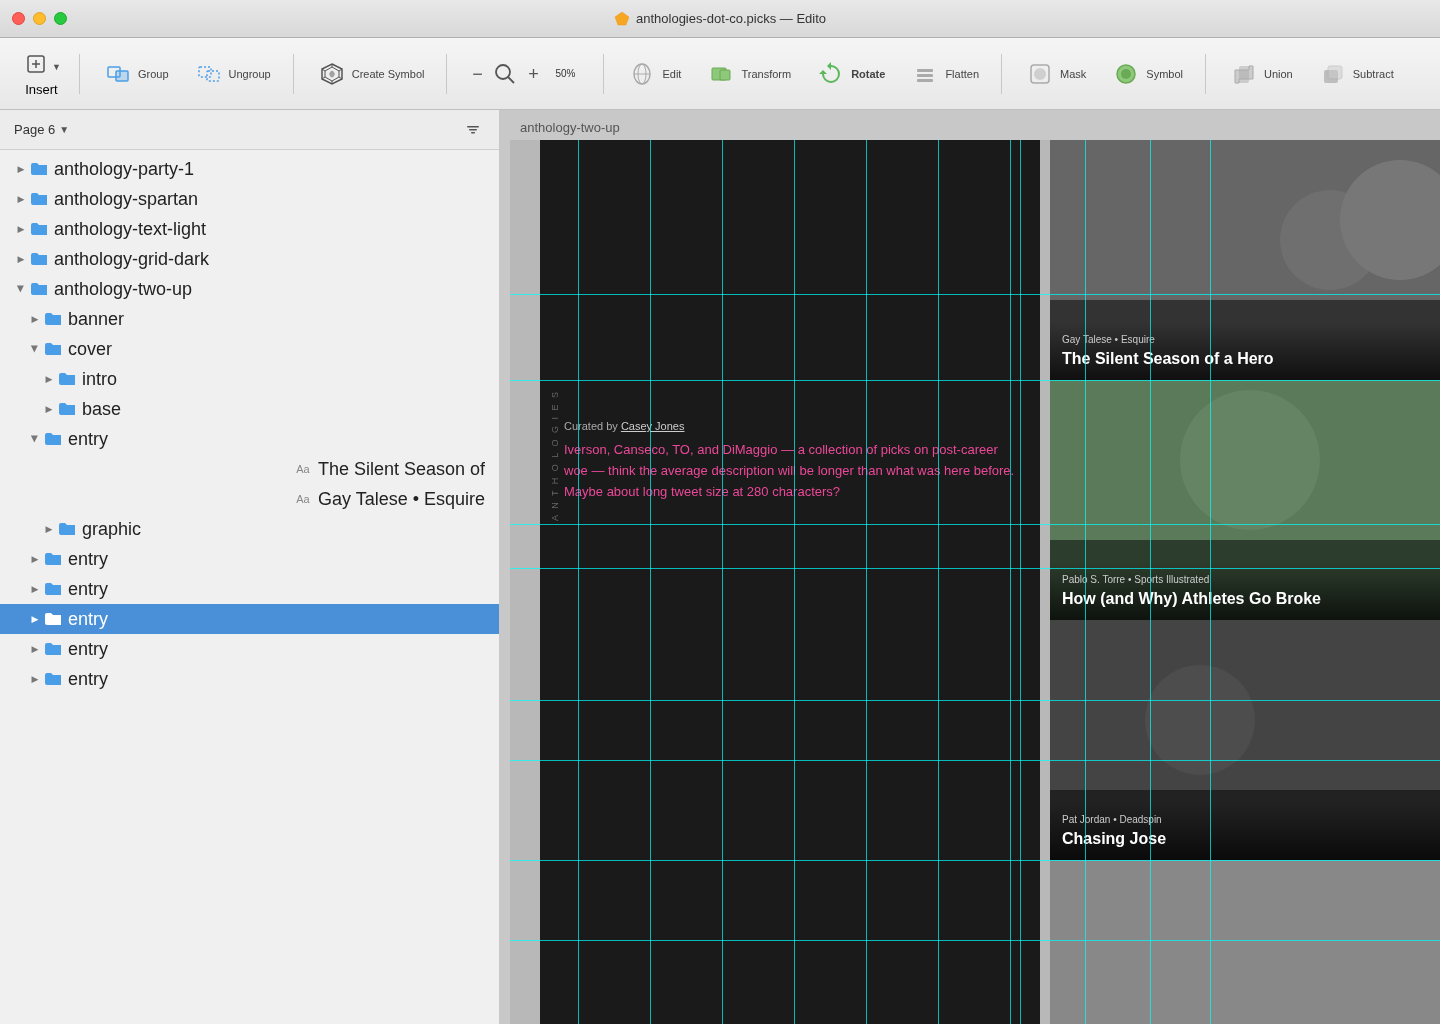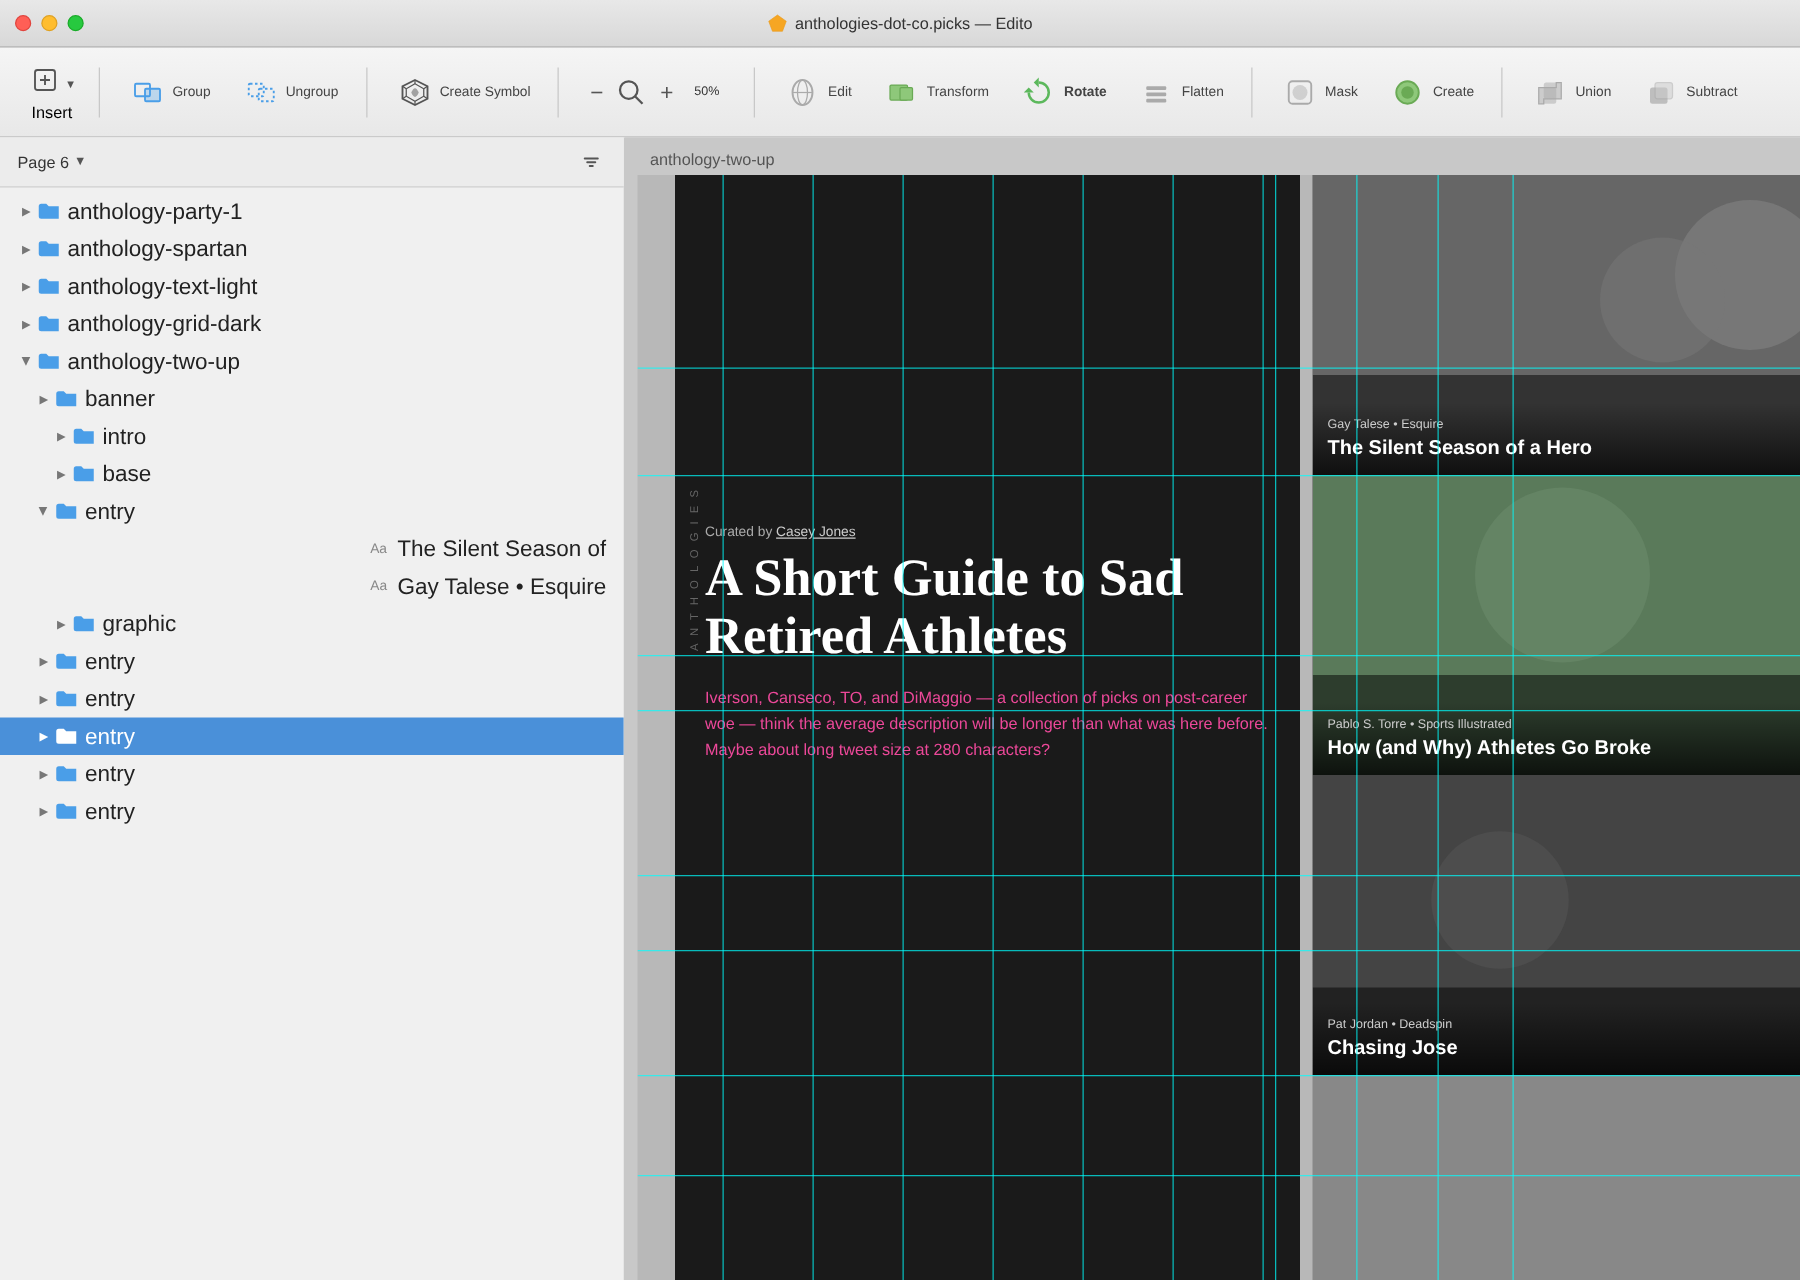--- a/index.html
+++ b/index.html
@@ -529,21 +529,21 @@
     <span class="label">Mask</span>
   </div>
 
   <div class="toolbar-item">
     <div class="icon-area">
       <svg width="28" height="28" viewBox="0 0 28 28">
         <ellipse cx="14" cy="14" rx="9" ry="9" fill="#8ec87a" stroke="#6aaa55" stroke-width="1.5"></ellipse>
         <ellipse cx="14" cy="14" rx="5" ry="5" fill="#6aaa55"></ellipse>
       </svg>
     </div>
-    <span class="label">Create</span>
+    <span class="label">Symbol</span>
   </div>
 
   <div class="toolbar-separator"></div>
 
   <div class="toolbar-item">
     <div class="icon-area">
       <svg width="28" height="28" viewBox="0 0 28 28">
         <rect x="5" y="10" width="14" height="13" rx="2" fill="#aaa" opacity="0.5"></rect>
         <rect x="9" y="6" width="14" height="13" rx="2" fill="#aaa" opacity="0.5"></rect>
         <path d="M9 10 L19 10 L19 6 L23 6 L23 19 L9 19 L9 23 L5 23 L5 10 Z" fill="none" stroke="#aaa" stroke-width="1"></path>
@@ -620,20 +620,27 @@
       </div>
 
       <div class="layer-item indent-1">
         <span class="expand-arrow">▶</span>
         <svg class="folder-icon" viewBox="0 0 18 14">
             <path d="M1 3 Q1 1 3 1 L7 1 L9 3 L17 3 Q17 3 17 5 L17 13 Q17 13 15 13 L3 13 Q1 13 1 11 Z" fill="#4a9ee8"></path>
           </svg>
         <span class="item-name">banner</span>
       </div>
 
+      <div class="layer-item indent-1">
+        <span class="expand-arrow expanded">▶</span>
+        <svg class="folder-icon" viewBox="0 0 18 14">
+            <path d="M1 3 Q1 1 3 1 L7 1 L9 3 L17 3 Q17 3 17 5 L17 13 Q17 13 15 13 L3 13 Q1 13 1 11 Z" fill="#4a9ee8"></path>
+          </svg>
+        <span class="item-name">cover</span>
+      </div>
 
       <div class="layer-item indent-2">
         <span class="expand-arrow">▶</span>
         <svg class="folder-icon" viewBox="0 0 18 14">
             <path d="M1 3 Q1 1 3 1 L7 1 L9 3 L17 3 Q17 3 17 5 L17 13 Q17 13 15 13 L3 13 Q1 13 1 11 Z" fill="#4a9ee8"></path>
           </svg>
         <span class="item-name">intro</span>
       </div>
 
       <div class="layer-item indent-2">
@@ -718,21 +725,20 @@
 
     <div class="artboard-canvas">
       <div class="canvas-content">
 
         <div class="article-left">
 
           <div class="vertical-text">A N T H O L O G I E S</div>
 
           <div class="article-inner">
             <p class="curated-by">Curated by <u>Casey Jones</u></p>
-            <h1 class="article-title">A Short Guide to Sad Retired Athletes</h1>
             <p class="article-body">Iverson, Canseco, TO, and DiMaggio — a collection of picks on post-career woe — think the average description will be longer than what was here before. Maybe about long tweet size at 280 characters?</p>
           </div>
         </div>
 
         <div class="article-right">
 
           <div class="right-top-section">
 
             <svg width="100%" height="100%" viewBox="0 0 440 240" style="position:absolute;top:0;left:0;">
               <rect width="440" height="240" fill="#666"></rect>

